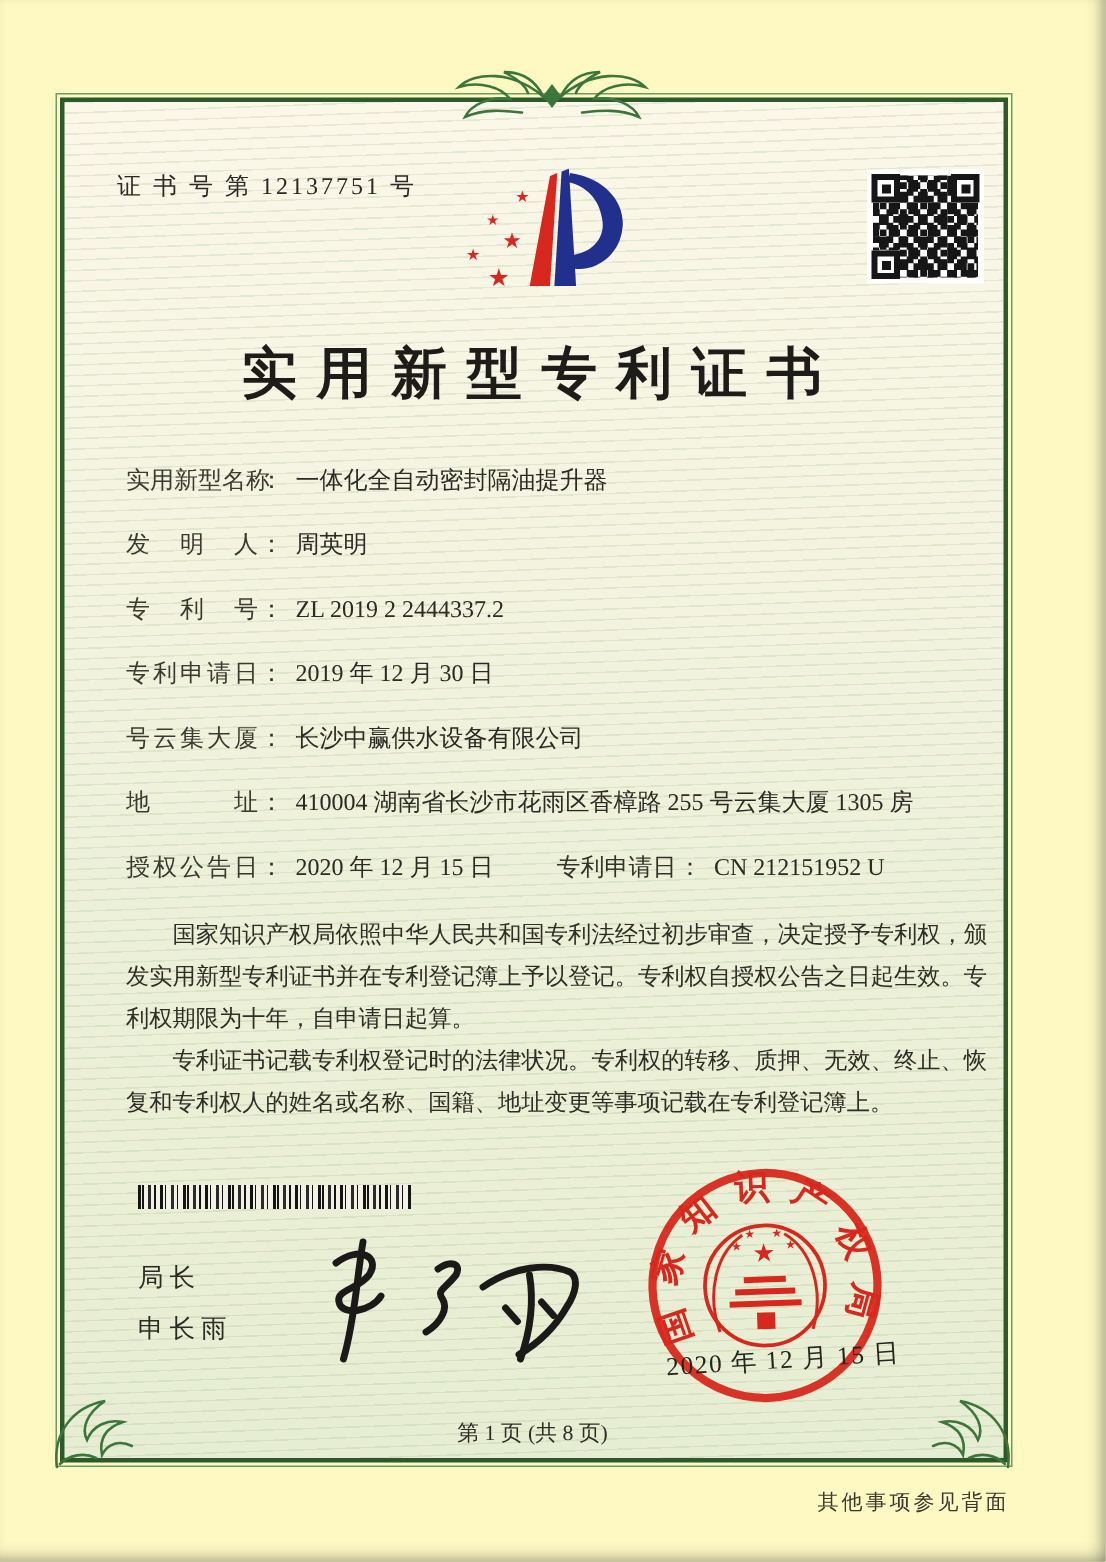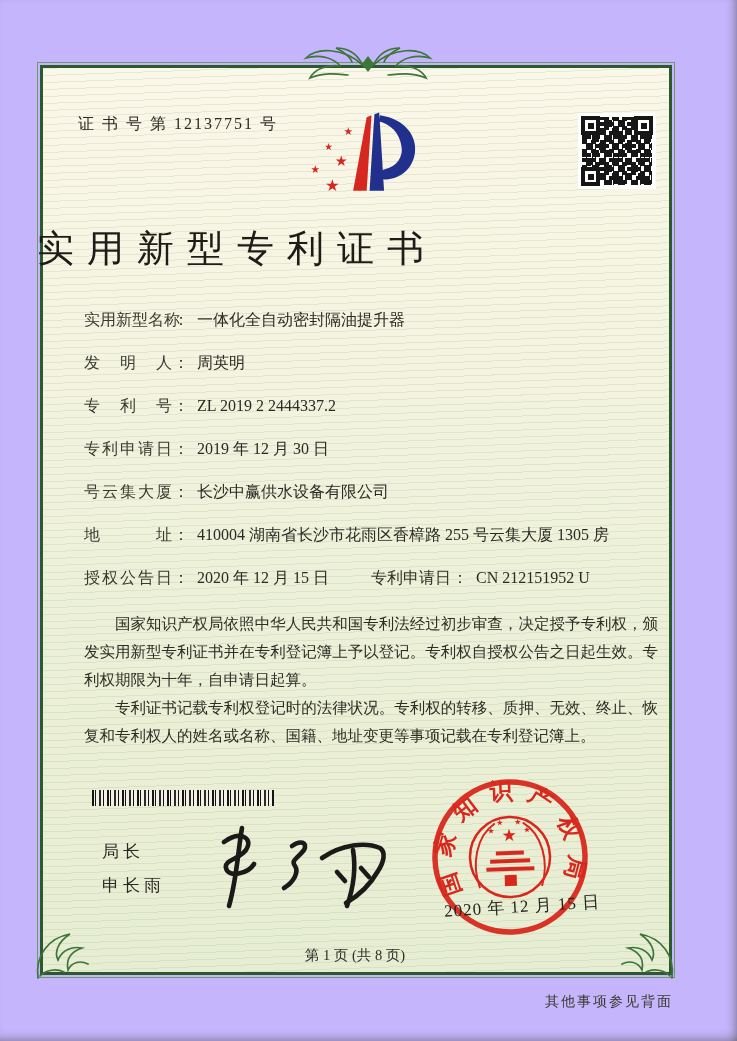--- a/index.html
+++ b/index.html
@@ -1,18 +1,18 @@
 <!DOCTYPE html>
 <html><head>
 <meta charset="utf-8">
 <style>
   html,body{margin:0;padding:0;background:#d8d6c8;}
   .paper{
     position:relative;width:737px;height:1041px;overflow:hidden;
-    background:#c4b5fd;
+    background:#fef9c3;
     font-family:"Liberation Serif","DejaVu Serif",serif;
     color:#2e2d28;
     box-shadow:inset -9px 0 10px -7px rgba(70,70,60,.5), inset 0 -9px 10px -7px rgba(70,70,60,.45);
   }
   
   .frame-outer{position:absolute;left:37px;top:62px;width:636px;height:914px;border:1px solid #6e9a63;}
   .frame-inner{
     position:absolute;inset:2px;border:3px solid #2c5a2c;
     background:
       repeating-linear-gradient(178deg, rgba(145,180,125,.20) 0 1px, rgba(0,0,0,0) 1px 7px),
@@ -23,36 +23,36 @@
   .cert-no{position:absolute;left:78px;top:114px;font-size:16px;letter-spacing:2px;color:#2b2a24;}
   .logo{position:absolute;left:299px;top:105px;}
   .qr{position:absolute;left:578px;top:113px;width:78px;height:76px;background:#fff;}
   .qr-pattern{position:absolute;inset:4px;
     background:
       repeating-conic-gradient(#161616 0 25%, rgba(0,0,0,0) 0 50%) 0 0/9px 9px,
       repeating-conic-gradient(#161616 0 25%, rgba(0,0,0,0) 0 50%) 4px 3px/13px 15px;}
   .finder{position:absolute;width:11px;height:11px;border:4px solid #161616;background:#fff;}
   .finder::after{content:"";position:absolute;left:2.5px;top:2.5px;width:6px;height:6px;background:#161616;}
   .finder.tl{left:3px;top:3px}.finder.tr{right:3px;top:3px}.finder.bl{left:3px;bottom:3px}
-  .title{position:absolute;left:37px;width:648px;top:224px;text-align:left;
-    font-size:37px;font-weight:400;letter-spacing:13px;color:#1d1c18;}
+  .title{position:absolute;left:37px;width:648px;top:224px;text-align:center;
+    font-size:37px;font-weight:700;letter-spacing:13px;color:#1d1c18;}
   
   .row{position:absolute;left:84px;font-size:16px;white-space:nowrap;color:#33322a;}
   .lbl{display:inline-block;width:88px;text-align:justify;text-align-last:justify;color:#3a3a30;}
   .colon{margin-left:1px;}
   .val{margin-left:8px;color:#2b2a24;}
   .grp2{margin-left:42px;}
   
   .paras{position:absolute;left:84px;top:610px;width:574px;font-size:15.5px;line-height:28px;
     text-align:justify;color:#2e2d26;}
   .paras p{margin:0;text-indent:2em;}
   
   .barcode{position:absolute;left:92px;top:790px;width:182px;height:16px;
     background:repeating-linear-gradient(90deg,#141414 0 2px,#f3f1e3 2px 3px,#141414 3px 4px,#f3f1e3 4px 7px,#2b2b2b 7px 9px,#f3f1e3 9px 11px,#141414 11px 12px,#f3f1e3 12px 15px);}
-  .signer{position:absolute;left:102px;font-size:17px;letter-spacing:4px;color:#2b2a24;font-family:Liberation Mono, monospace;}
+  .signer{position:absolute;left:92px;font-size:17px;letter-spacing:4px;color:#2b2a24;font-family:Liberation Mono, monospace;}
   .sig{position:absolute;left:196px;top:816px;}
   .seal{position:absolute;left:430px;top:777px;transform:rotate(-2deg);}
   .seal-date{position:absolute;left:444px;top:895px;font-size:17px;letter-spacing:1px;color:#25241f;
     transform:rotate(-3.5deg);white-space:nowrap;}
   .page-footer{position:absolute;left:37px;width:636px;top:946px;text-align:center;font-size:14.5px;color:#2e2d26;}
   .back-note{position:absolute;left:37px;width:636px;top:993px;text-align:right;font-size:14px;color:#3a392f;letter-spacing:2px;}
   svg text.star{font-family:"DejaVu Sans",sans-serif;}
 </style>
 </head>
 <body>

